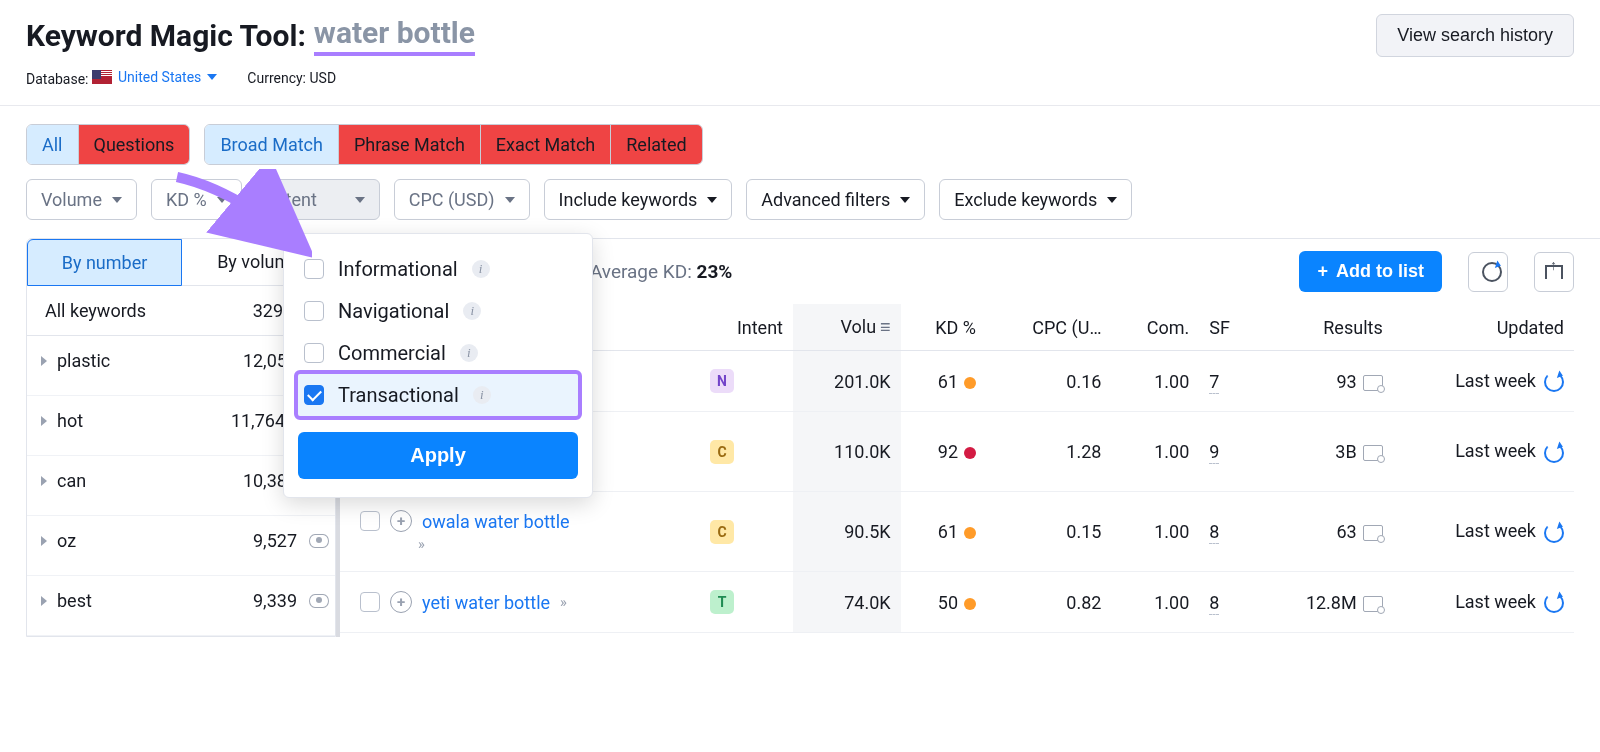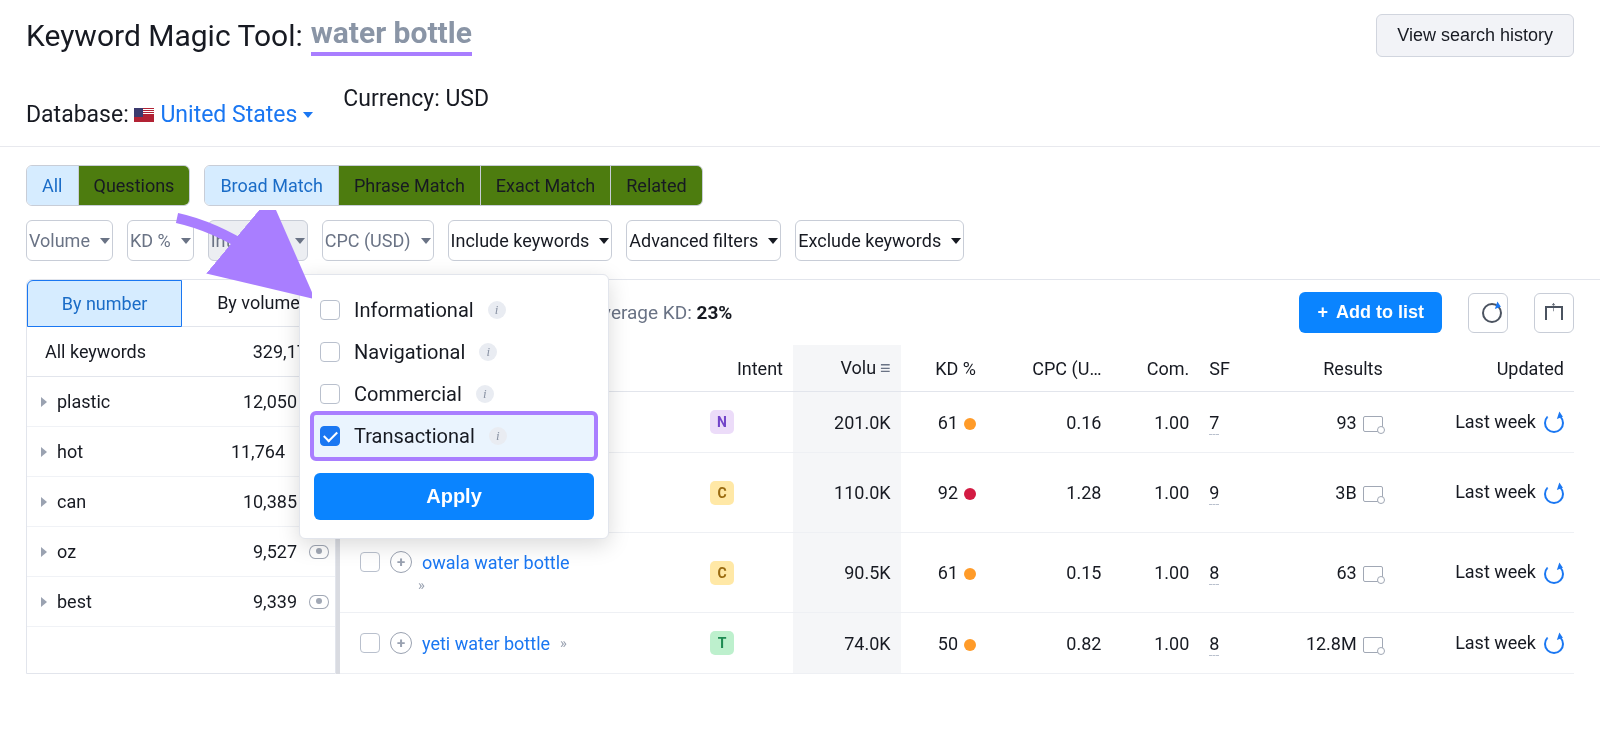--- a/index.html
+++ b/index.html
@@ -2,67 +2,67 @@
 <html><head>
 <meta charset="utf-8">
 <style>
   * { box-sizing: border-box; margin: 0; padding: 0; }
   body { font-family: -apple-system, BlinkMacSystemFont, "Segoe UI", Roboto, Arial, sans-serif; background: #fff; color: #171a22; font-size: 14px; }
   .page { width: 1600px; }
 
   
   .header { padding: 14px 26px 18px; }
   .title-row { display: flex; align-items: center; gap: 8px; }
-  .title { font-size: 30px; font-weight: 400; }
+  .title { font-size: 30px; font-weight: 700; }
   .title-kw { font-size: 30px; font-weight: 700; color: #8a95a6; border-bottom: 4px solid #a97eff; padding-bottom: 2px; }
   .view-btn { margin-left: auto; padding: 10px 20px; border: 1px solid #d1d5de; background: #f2f3f7; border-radius: 6px; font-size: 18px; color: #171a22; cursor: pointer; }
-  .subheader { margin-top: 12px; font-size: 23px; display: flex; gap: 30px; align-items: center; }
+  .subheader { margin-top: 12px; font-size: 14px; display: flex; gap: 30px; align-items: center; }
   .db-label { color: #171a22; }
-  .db-val { color: #1a77f2; cursor: pointer; display: inline-flex; align-items: center; gap: 6px; margin-top: 32px; }
+  .db-val { color: #1a77f2; cursor: pointer; display: inline-flex; align-items: center; gap: 6px; }
   .flag { width: 20px; height: 14px; display: inline-block; background: linear-gradient(to bottom, #b22234 0%, #b22234 7%, #fff 7%, #fff 14%, #b22234 14%, #b22234 21%, #fff 21%, #fff 28%, #b22234 28%, #b22234 35%, #fff 35%, #fff 42%, #b22234 42% ); position: relative; }
   .flag::before { content:""; position:absolute; left:0; top:0; width:9px; height:9px; background:#3c3b6e; }
   .chev-down { display:inline-block; width:0; height:0; border-left:5px solid transparent; border-right:5px solid transparent; border-top:6px solid currentColor; }
   hr.sep { border: none; border-top: 1px solid #e8e9ee; }
 
   
   .filters { padding: 18px 26px 0; }
   .tab-group { display: inline-flex; border: 1px solid #c8cdd7; border-radius: 6px; overflow: hidden; }
-  .tab-group > * { padding: 9px 15px; font-size: 18px; cursor: pointer; background:#4d7c0f; border-right:1px solid #c8cdd7; }
+  .tab-group > * { padding: 9px 15px; font-size: 18px; cursor: pointer; background:#ef4444; border-right:1px solid #c8cdd7; }
   .tab-group > *:last-child { border-right: none; }
   .tab-group .active { background: #d6ecff; color:#1a6cc7; }
   .filters-row1 { display:flex; gap: 14px; align-items:center; }
   .lang-pill { display:inline-flex; align-items:center; gap:10px; border:1px solid #c8cdd7; border-radius:6px; padding:9px 14px; font-size:18px; color:#9aa2b1; cursor:pointer; }
   .beta { background:#ff8a1f; color:#fff; font-size:13px; font-weight:700; padding:2px 8px; border-radius:6px; }
   .row2 { margin-top: 14px; display:flex; gap:14px; align-items:center; position:relative; }
-  .sel { display:inline-flex; align-items:center; gap:10px; border:1px solid #c8cdd7; background:#fff; border-radius:6px; padding:9px 2px; font-size:18px; color:#171a22; cursor:pointer; }
+  .sel { display:inline-flex; align-items:center; gap:10px; border:1px solid #c8cdd7; background:#fff; border-radius:6px; padding:9px 14px; font-size:18px; color:#171a22; cursor:pointer; }
   .sel.gray { color:#6a7385; }
   .sel.active-open { background:#eceef2; border-color:#c8cdd7; }
 
   
-  .intent-panel { position:absolute; left:273px; top:54px; width:310px; background:#fff; border:1px solid #e2e5ec; border-radius:6px; box-shadow:0 6px 22px rgba(0,0,0,.15); padding:14px 14px 18px; z-index:20; }
+  .intent-panel { position:absolute; left:257px; top:54px; width:310px; background:#fff; border:1px solid #e2e5ec; border-radius:6px; box-shadow:0 6px 22px rgba(0,0,0,.15); padding:14px 14px 18px; z-index:20; }
   .intent-opt { display:flex; align-items:center; gap:14px; padding:9px 6px; font-size:20px; border-radius:4px; }
   .cbox { width:20px; height:20px; border:1.5px solid #b9c0cd; border-radius:4px; background:#fff; display:inline-flex; align-items:center; justify-content:center; }
   .cbox.checked { background:#1a77f2; border-color:#1a77f2; }
   .cbox.checked::after { content:""; width:11px; height:6px; border-left:2.5px solid #fff; border-bottom:2.5px solid #fff; transform:rotate(-45deg); margin-top:-3px; }
   .info-dot { width:18px; height:18px; border-radius:50%; background:#e9ecf2; color:#8a93a4; display:inline-flex; align-items:center; justify-content:center; font-style:italic; font-family:Georgia,serif; font-size:13px; }
   .intent-opt.highlighted { background:#eaf4fe; outline:4px solid #a97eff; border-radius:2px; }
   .apply-btn { margin-top:16px; width:100%; background:#0a84ff; color:#fff; border:none; border-radius:6px; font-size:20px; font-weight:600; padding:12px 0; cursor:pointer; }
 
   
   .arrow1 { position:absolute; left:136px; top:-10px; z-index:30; }
 
   
   .results { display:flex; padding: 18px 0 0 26px; gap: 0; position:relative; }
   .left-panel { width: 310px; flex-shrink:0; border:1px solid #e2e5ec; border-radius:6px 0 0 0; }
   .by-tabs { display:flex; }
   .by-tabs > * { flex:1; padding:12px 14px; font-size:18px; text-align:center; cursor:pointer; border-bottom:1px solid #e2e5ec; border-right:1px solid #e2e5ec; }
   .by-tabs > *:last-child { border-right:none; }
   .by-tabs .by-active { background:#d6ecff; color:#1a6cc7; border:1px solid #1a77f2; border-radius:6px 0 0 0; }
   .kw-summary { display:flex; justify-content:space-between; padding:14px 18px; font-size:18px; border-bottom:1px solid #e2e5ec; }
-  .kw-item { display:flex; align-items:center; padding: 14px 6px 14px 14px; font-size:18px; border-bottom:1px solid #f0f2f6; justify-content:space-between; cursor:pointer; }
+  .kw-item { display:flex; align-items:center; padding: 14px 6px 24px 14px; font-size:18px; border-bottom:1px solid #f0f2f6; justify-content:space-between; cursor:pointer; }
   .kw-item-left { display:flex; align-items:center; gap:10px; }
   .chev-right { display:inline-block; width:0; height:0; border-top:5px solid transparent; border-bottom:5px solid transparent; border-left:6px solid #9aa2b1; }
   .eye { width:20px; height:14px; border-radius:60% / 100%; border:1.5px solid #a1a8b5; position:relative; display:inline-block; }
   .eye::after { content:""; position:absolute; width:6px; height:6px; border-radius:50%; background:#a1a8b5; top:2.5px; left:6px; }
 
   
   .right-panel { flex:1; border-top:1px solid #e2e5ec; background:#fff; padding: 0 26px 0 0; position:relative; border-left:4px solid #d9dbe1; }
   .stats-row { display:flex; align-items:center; padding:12px 0 12px 20px; gap:26px; font-size:19px; }
   .stats-row .gray { color:#6a7385; }
   .stats-row b { color:#171a22; }

